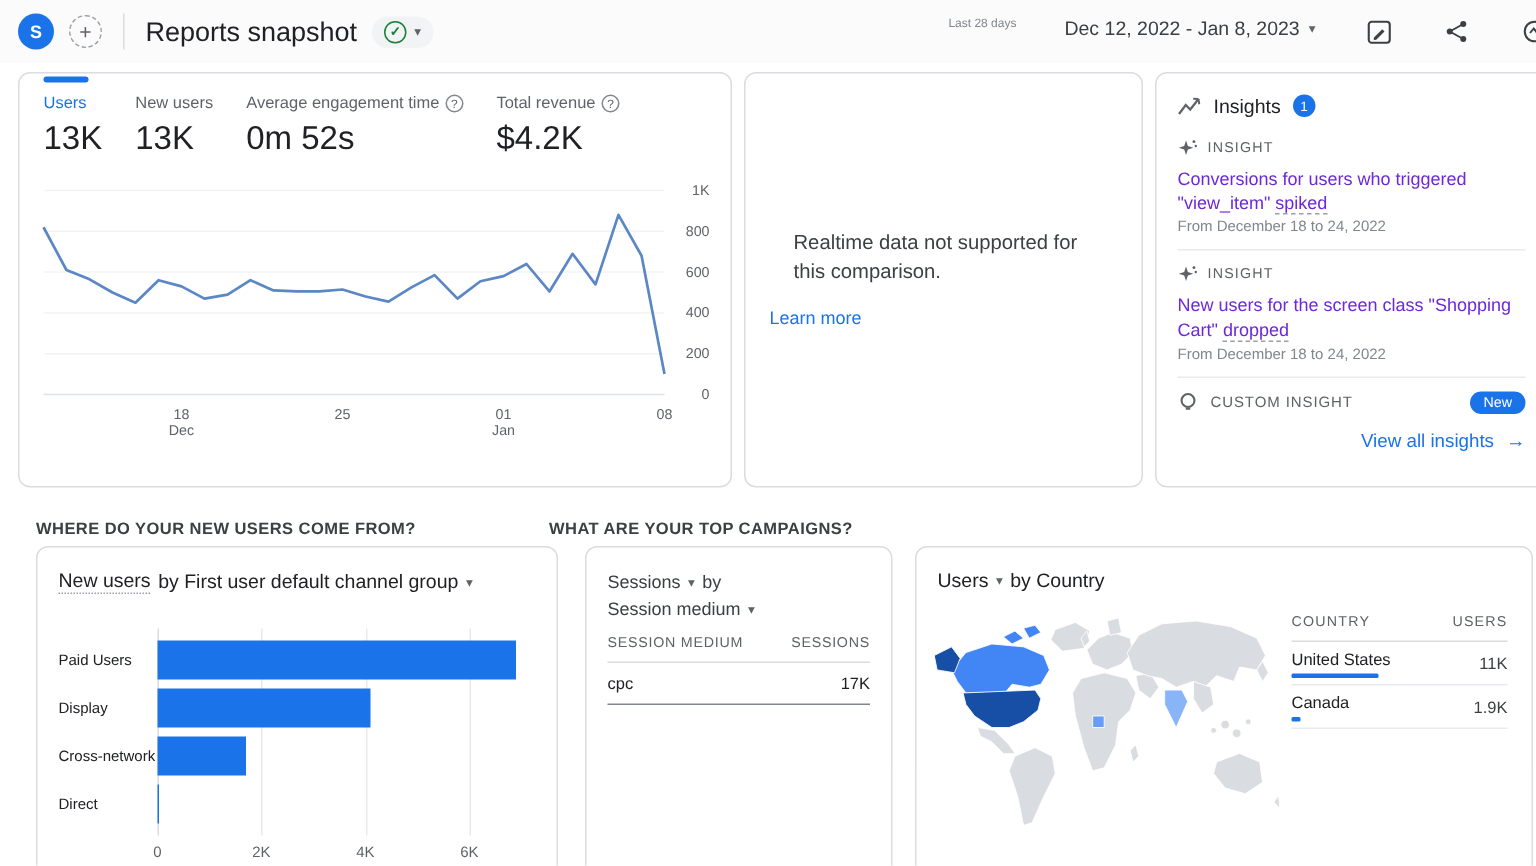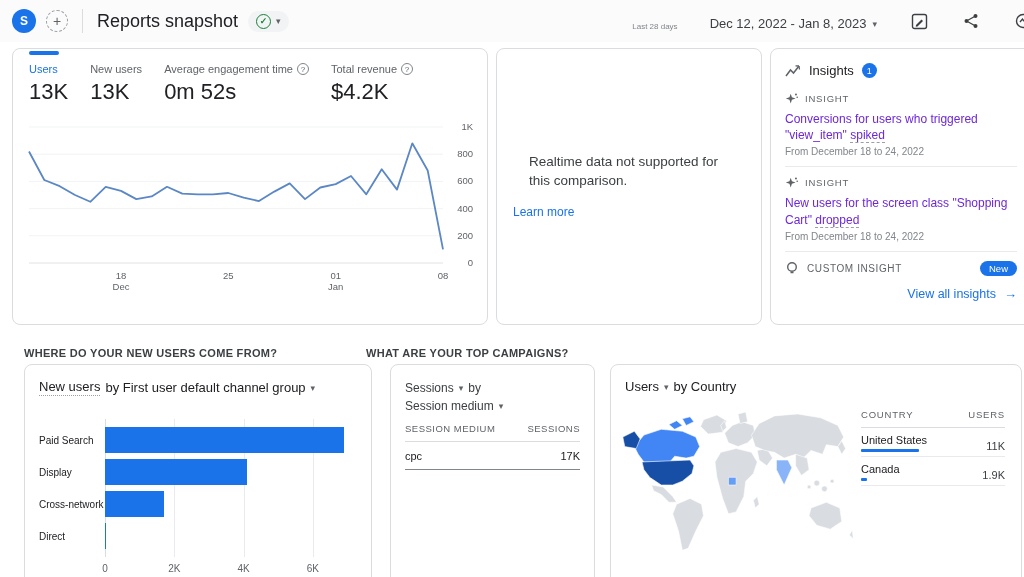--- a/index.html
+++ b/index.html
@@ -17,21 +17,21 @@
     border-radius:50%; color:#5f6368; font-size:14px; display:flex; align-items:center;
     justify-content:center; cursor:pointer; }
   .vdiv { width:1px; height:24px; background:#dadce0; margin:0 14px; }
   .title { font-size:18px; font-weight:400; color:#202124; }
   .badge-pill { display:flex; align-items:center; gap:5px; background:#f1f3f4;
     border-radius:13px; padding:3px 8px; margin-left:10px; cursor:pointer; }
   .checkcircle { width:15px; height:15px; border:1.5px solid var(--check-green);
     border-radius:50%; color:var(--check-green); font-size:9px; display:flex;
     align-items:center; justify-content:center; font-weight:bold; }
   .caret { color:#5f6368; font-size:9px; }
-  .topbar .right { margin-left:auto; display:flex; align-items:flex-end; gap:32px; }
+  .topbar .right { margin-left:auto; display:flex; align-items:flex-start; gap:32px; }
   .range-label { font-size:8px; color:#80868b; }
   .daterange { display:flex; align-items:center; gap:6px; background:none; border:none;
     font-family:inherit; font-size:13px; font-weight:500; color:#3c4043; cursor:pointer; }
   .icon-btn { width:20px; height:20px; display:flex; align-items:center;
     justify-content:center; cursor:pointer; color:#3c4043; }
   .icon-btn svg { display:block; }
   .icon-btn.clipped { margin-right:-9px; }
 
   
   .card { position:absolute; background:#fff; border:1px solid #dadce0; border-radius:8px; }
@@ -112,21 +112,21 @@
 
   
   .card-country { overflow:hidden; }
   #world-map { position:absolute; left:8px; top:42px; }
   .land { fill:var(--map-base); stroke:#fff; stroke-width:.6; }
   .c-us { fill:var(--map-us); } .c-ca { fill:var(--map-canada); }
   .c-in { fill:var(--map-india); } .c-ng { fill:var(--map-nigeria); }
   .ctable { position:absolute; left:250px; right:16px; top:44px; }
   .ctable .tbl-head { margin-top:0; letter-spacing:.8px; }
   .crow { padding:6px 0 4px; border-bottom:1px solid #e8eaed; display:flex;
-    justify-content:space-between; align-items:flex-end; font-size:11px; }
+    justify-content:space-between; align-items:center; font-size:11px; }
   .c-name { color:#202124; }
   .c-bar { height:3px; background:var(--accent); border-radius:1px; margin-top:3px; }
   .c-users { color:#3c4043; }
 </style>
 </head>
 <body>
 
 <div class="app">
 
   <header class="topbar">
@@ -291,21 +291,21 @@
           <div class="vtick" style="left: 0%;">0</div>
           <div class="vline" style="left: 28.169%;"></div>
           <div class="vtick" style="left: 28.169%;">2K</div>
           <div class="vline" style="left: 56.338%;"></div>
           <div class="vtick" style="left: 56.338%;">4K</div>
           <div class="vline" style="left: 84.507%;"></div>
           <div class="vtick" style="left: 84.507%;">6K</div>
         </div>
       <div class="hrows">
         <div class="hrow">
-          <span class="hlabel">Paid Search</span>
+          <span class="hlabel">Paid Users</span>
             <div class="hbar" style="width: calc(97.1831% - 64.1408px);"></div>
         </div>
         <div class="hrow">
           <span class="hlabel">Display</span>
             <div class="hbar" style="width: calc(57.7465% - 38.1127px);"></div>
         </div>
         <div class="hrow">
           <span class="hlabel">Cross-network</span>
             <div class="hbar" style="width: calc(23.9437% - 15.8028px);"></div>
         </div>

